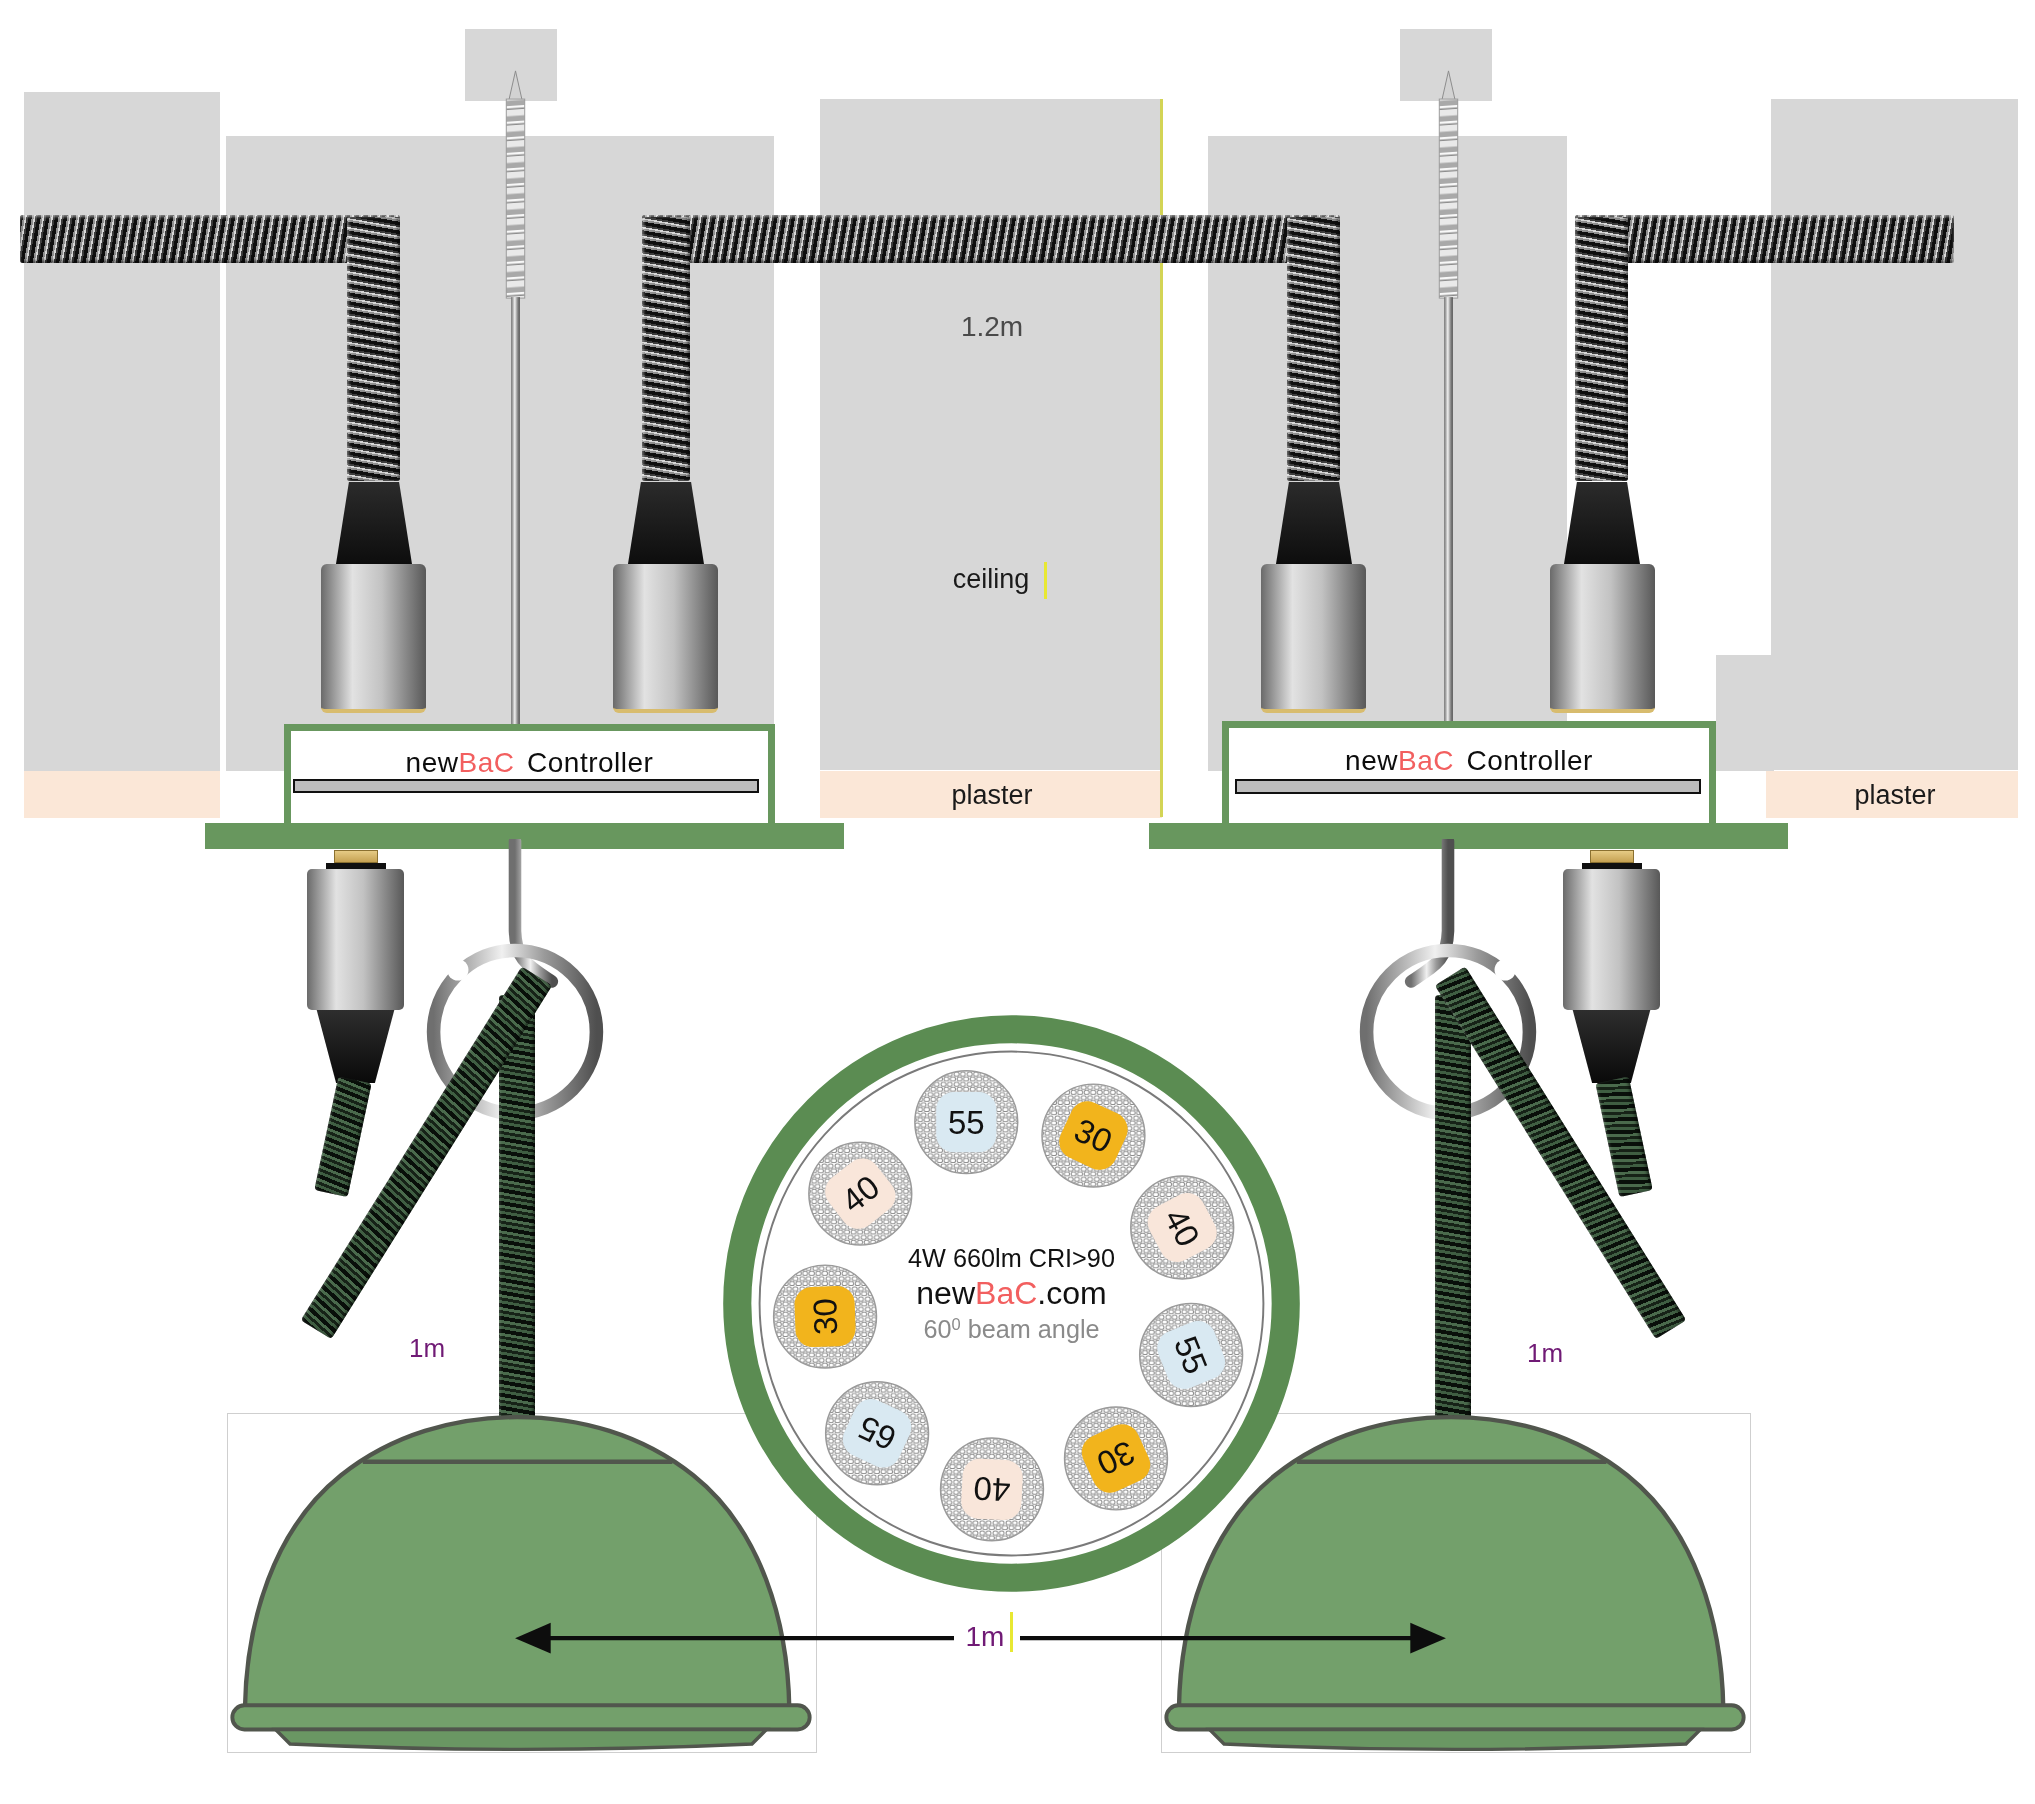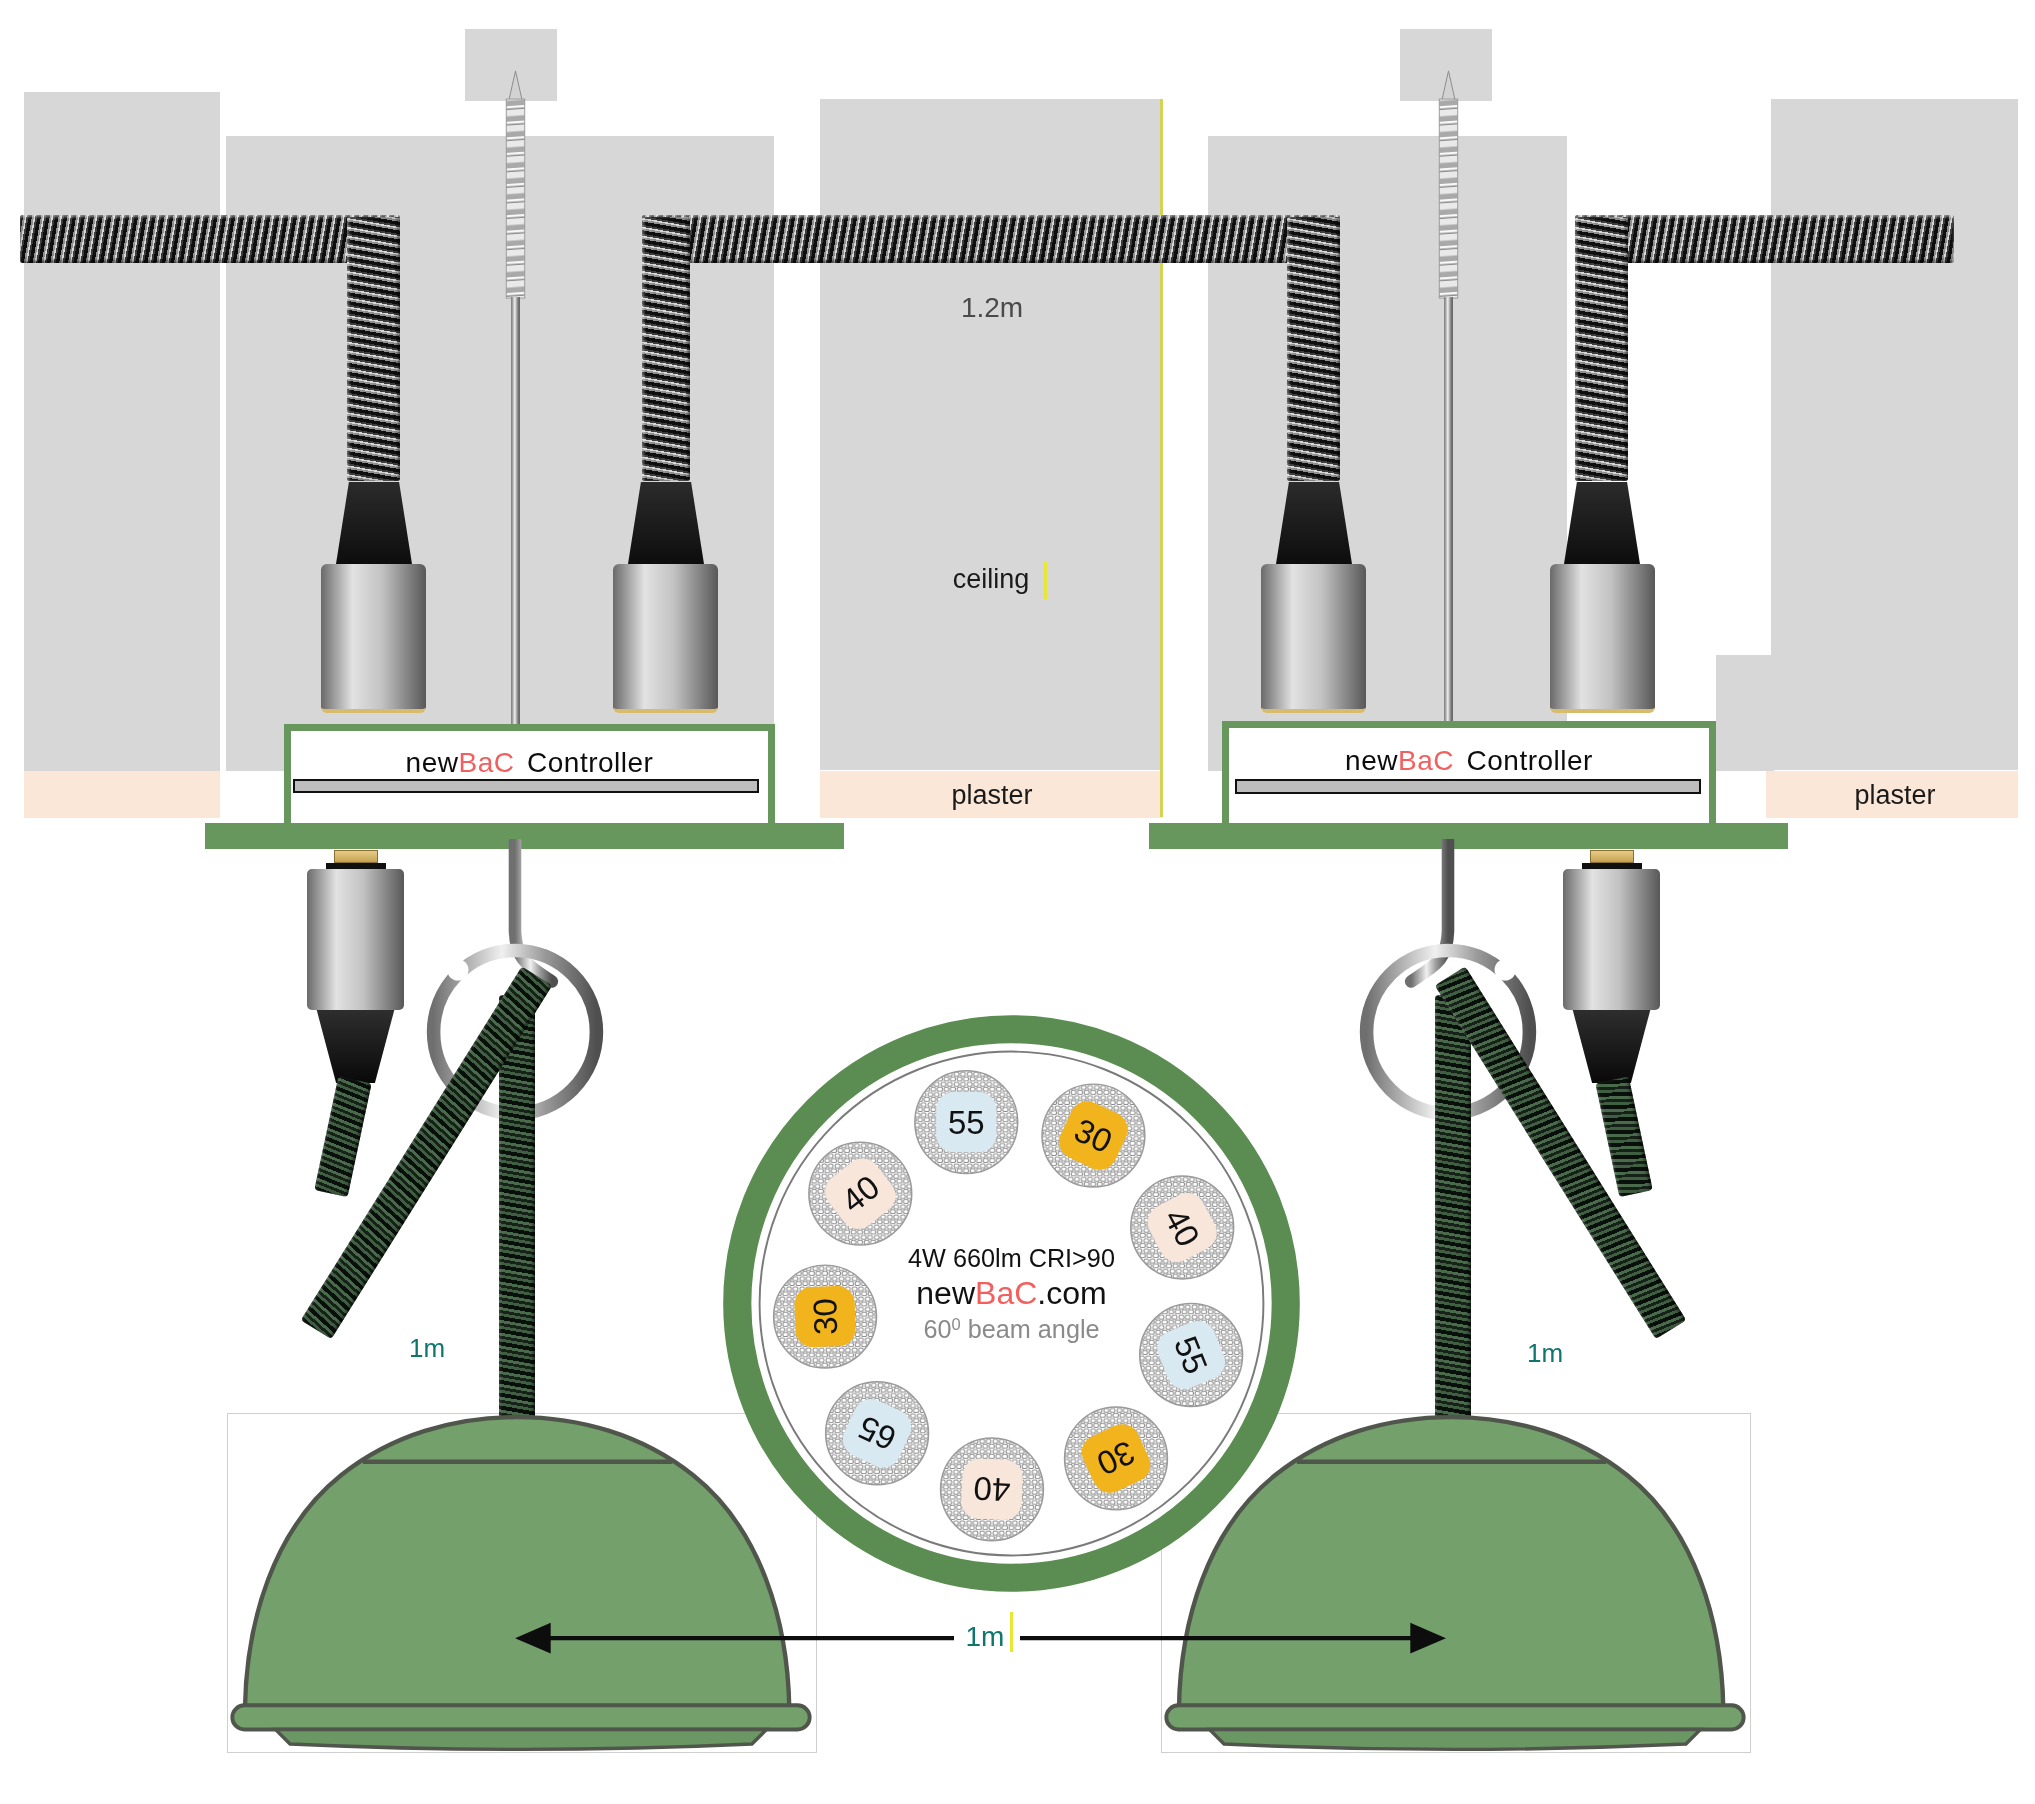--- a/index.html
+++ b/index.html
@@ -23,23 +23,23 @@
   .greenbar{position:absolute;background:#68975e;}
   .red{color:#f25f5f;}
   
   .strain{position:absolute;background:linear-gradient(180deg,#2b2b2b,#0d0d0d);}
   .metalbody{position:absolute;background:linear-gradient(90deg,#6a6a6a,#e2e2e2 30%,#c2c2c2 58%,#585858);border-radius:5.8px;box-sizing:border-box;}
   .goldtip{position:absolute;background:linear-gradient(180deg,#e6cb85,#c6a253);border:1px solid #8a7030;box-sizing:border-box;}
   .blackring{position:absolute;background:#101010;}
   .taper{position:absolute;background:linear-gradient(180deg,#2e2e2e,#090909);}
   
   .lbl{position:absolute;transform:translate(-50%,-50%);white-space:nowrap;color:#1a1a1a;}
-  .lbl-dim{color:#4a4a4a;font-size:28px;}
+  .lbl-dim{color:#4a4a4a;font-size:28px;margin-top:19px;}
   .lbl-room{font-size:27px;}
-  .lbl-m{font-size:26px;color:#0f766e;}
+  .lbl-m{font-size:26px;color:#701a75;}
   svg text{font-family:"Liberation Sans",sans-serif;}
 </style>
 </head>
 <body>
 
 <svg width="0" height="0" style="position:absolute">
   <defs>
     <linearGradient id="metH" x1="0" y1="0" x2="1" y2="0">
       <stop offset="0" stop-color="#6f6f6f"></stop>
         <stop offset=".42" stop-color="#f0f0f0"></stop>

